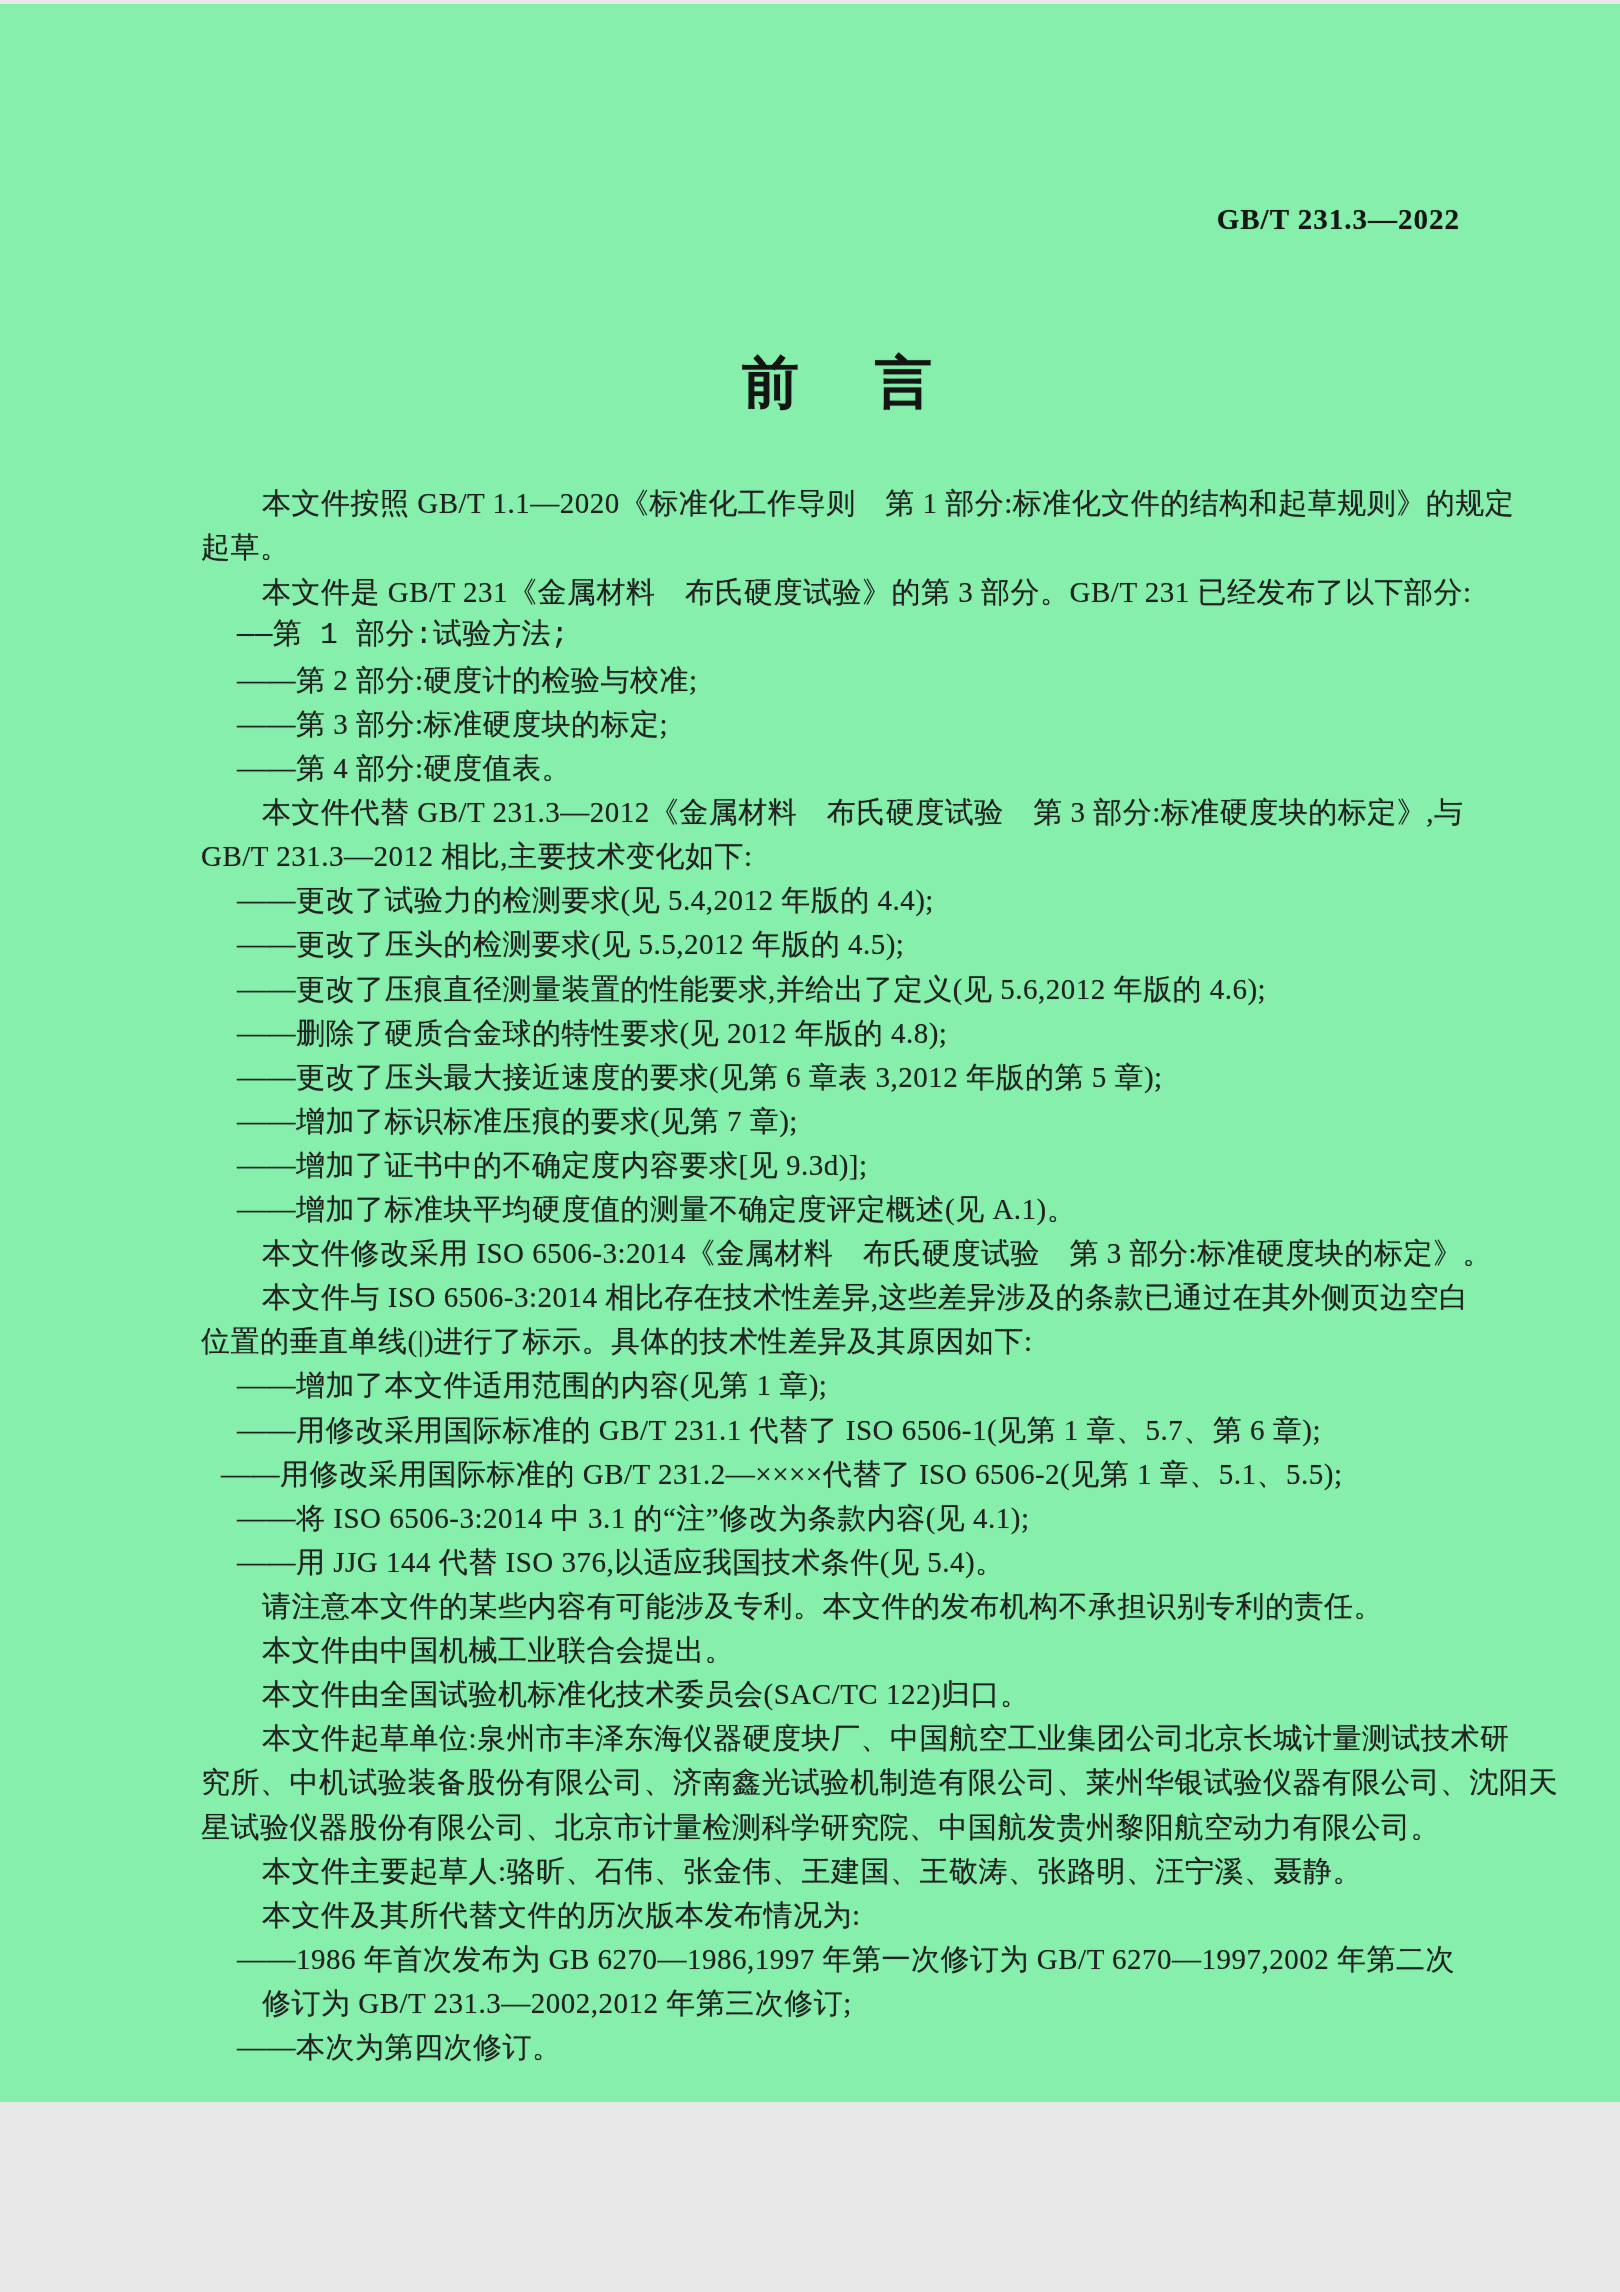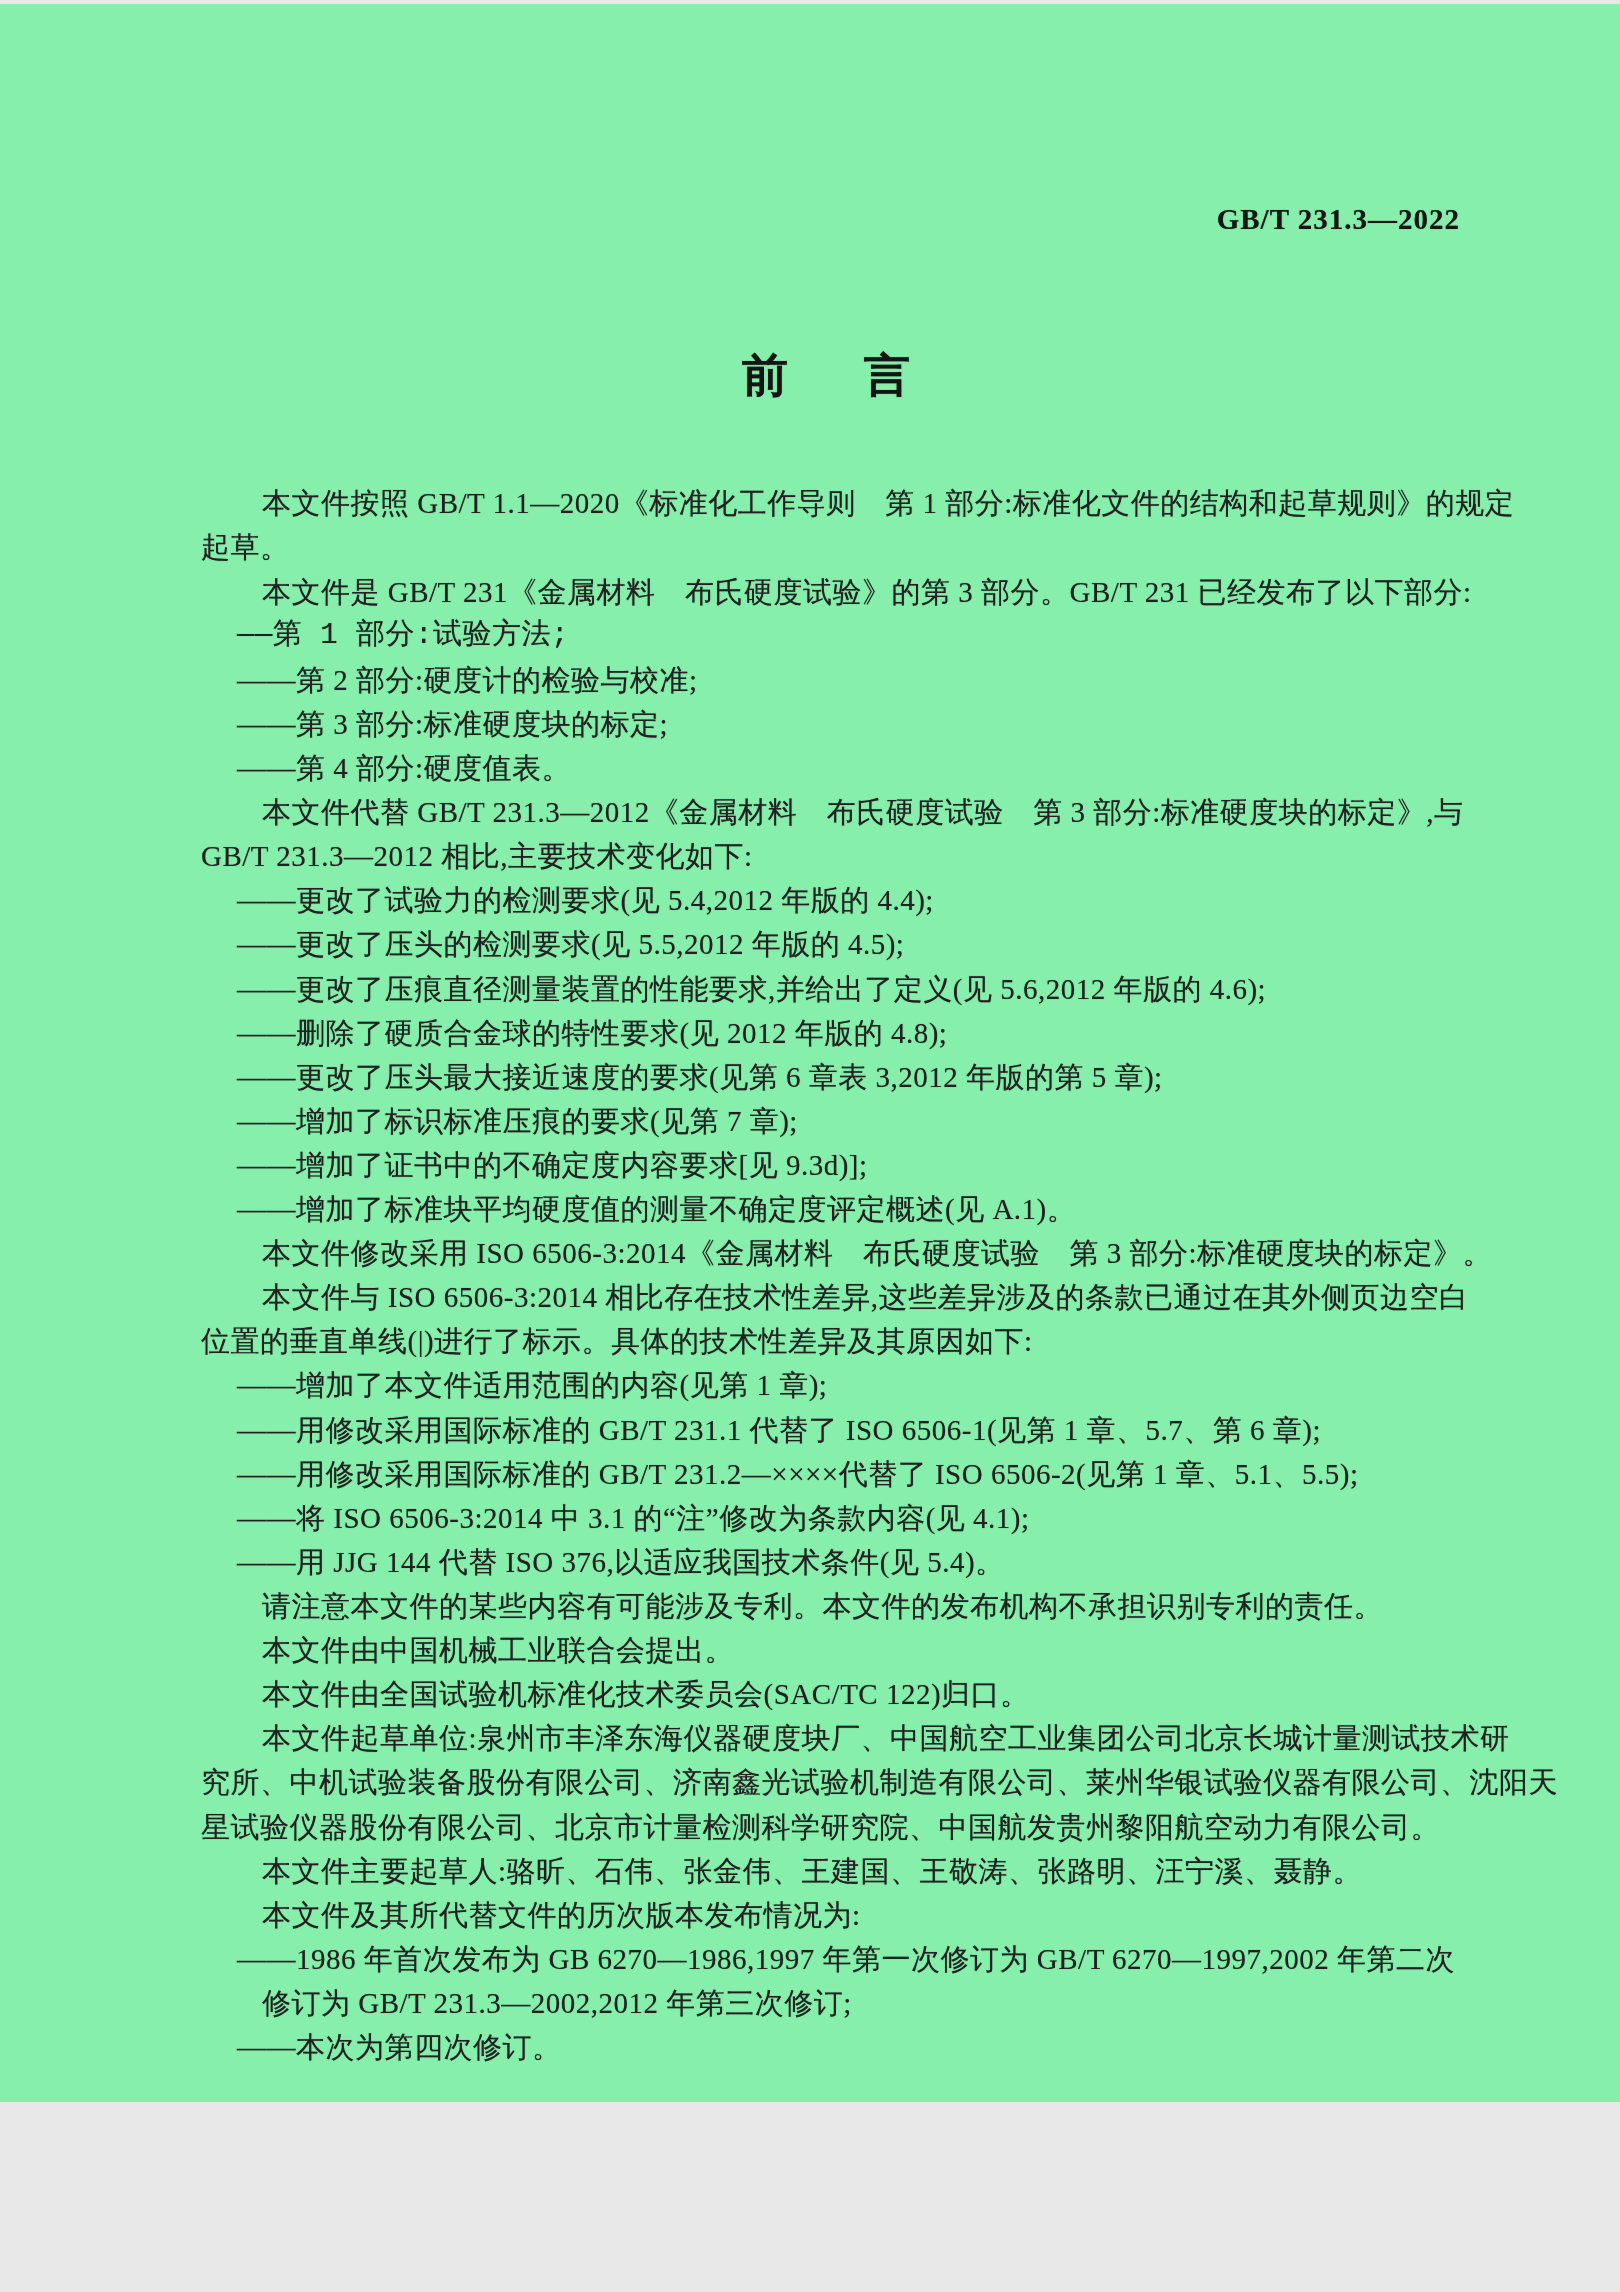--- a/index.html
+++ b/index.html
@@ -26,21 +26,21 @@
     letter-spacing: 1px;
     color: #161616;
     text-shadow: 0 0 1px rgba(0,0,0,0.45);
     white-space: nowrap;
   }
   .doc-title {
     position: absolute;
     top: 341px;
     left: 742px;
     margin: 0;
-    font-size: 46px;
+    font-size: 57px;
     font-weight: bold;
     letter-spacing: 76px;
     color: #141414;
     text-shadow: 0 0 1px rgba(0,0,0,0.5);
     white-space: nowrap;
   }
   .foreword-layer {
     position: absolute;
     inset: 0;
   }
@@ -87,21 +87,21 @@
       <div class="line dash" style="top: 1007px; left: 237px;">——删除了硬质合金球的特性要求(见 2012 年版的 4.8);</div>
       <div class="line dash" style="top: 1051px; left: 237px;">——更改了压头最大接近速度的要求(见第 6 章表 3,2012 年版的第 5 章);</div>
       <div class="line dash" style="top: 1095px; left: 237px;">——增加了标识标准压痕的要求(见第 7 章);</div>
       <div class="line dash" style="top: 1139px; left: 237px;">——增加了证书中的不确定度内容要求[见 9.3d)];</div>
       <div class="line dash" style="top: 1183px; left: 237px;">——增加了标准块平均硬度值的测量不确定度评定概述(见 A.1)。</div>
       <div class="line indent" style="top: 1227px; left: 262px;">本文件修改采用 ISO 6506-3:2014《金属材料　布氏硬度试验　第 3 部分:标准硬度块的标定》。</div>
       <div class="line indent" style="top: 1271px; left: 262px;">本文件与 ISO 6506-3:2014 相比存在技术性差异,这些差异涉及的条款已通过在其外侧页边空白</div>
       <div class="line flush" style="top: 1315px; left: 201px;">位置的垂直单线(|)进行了标示。具体的技术性差异及其原因如下:</div>
       <div class="line dash" style="top: 1359px; left: 237px;">——增加了本文件适用范围的内容(见第 1 章);</div>
       <div class="line dash" style="top: 1404px; left: 237px;">——用修改采用国际标准的 GB/T 231.1 代替了 ISO 6506-1(见第 1 章、5.7、第 6 章);</div>
-      <div class="line dash" style="top: 1448px; left: 237px;">——用修改采用国际标准的 GB/T 231.2—××××代替了 ISO 6506-2(见第 1 章、5.1、5.5);</div>
+      <div class="line dash" style="top: 1448px; left: 221px;">——用修改采用国际标准的 GB/T 231.2—××××代替了 ISO 6506-2(见第 1 章、5.1、5.5);</div>
       <div class="line dash" style="top: 1492px; left: 237px;">——将 ISO 6506-3:2014 中 3.1 的“注”修改为条款内容(见 4.1);</div>
       <div class="line dash" style="top: 1536px; left: 237px;">——用 JJG 144 代替 ISO 376,以适应我国技术条件(见 5.4)。</div>
       <div class="line indent" style="top: 1580px; left: 262px;">请注意本文件的某些内容有可能涉及专利。本文件的发布机构不承担识别专利的责任。</div>
       <div class="line indent" style="top: 1624px; left: 262px;">本文件由中国机械工业联合会提出。</div>
       <div class="line indent" style="top: 1668px; left: 262px;">本文件由全国试验机标准化技术委员会(SAC/TC 122)归口。</div>
       <div class="line flush" style="top: 1756px; left: 201px;">究所、中机试验装备股份有限公司、济南鑫光试验机制造有限公司、莱州华银试验仪器有限公司、沈阳天</div>
       <div class="line indent" style="top: 1712px; left: 262px;">本文件起草单位:泉州市丰泽东海仪器硬度块厂、中国航空工业集团公司北京长城计量测试技术研</div>
       <div class="line flush" style="top: 1801px; left: 201px;">星试验仪器股份有限公司、北京市计量检测科学研究院、中国航发贵州黎阳航空动力有限公司。</div>
       <div class="line indent" style="top: 1845px; left: 262px;">本文件主要起草人:骆昕、石伟、张金伟、王建国、王敬涛、张路明、汪宁溪、聂静。</div>
       <div class="line indent" style="top: 1889px; left: 262px;">本文件及其所代替文件的历次版本发布情况为:</div>

